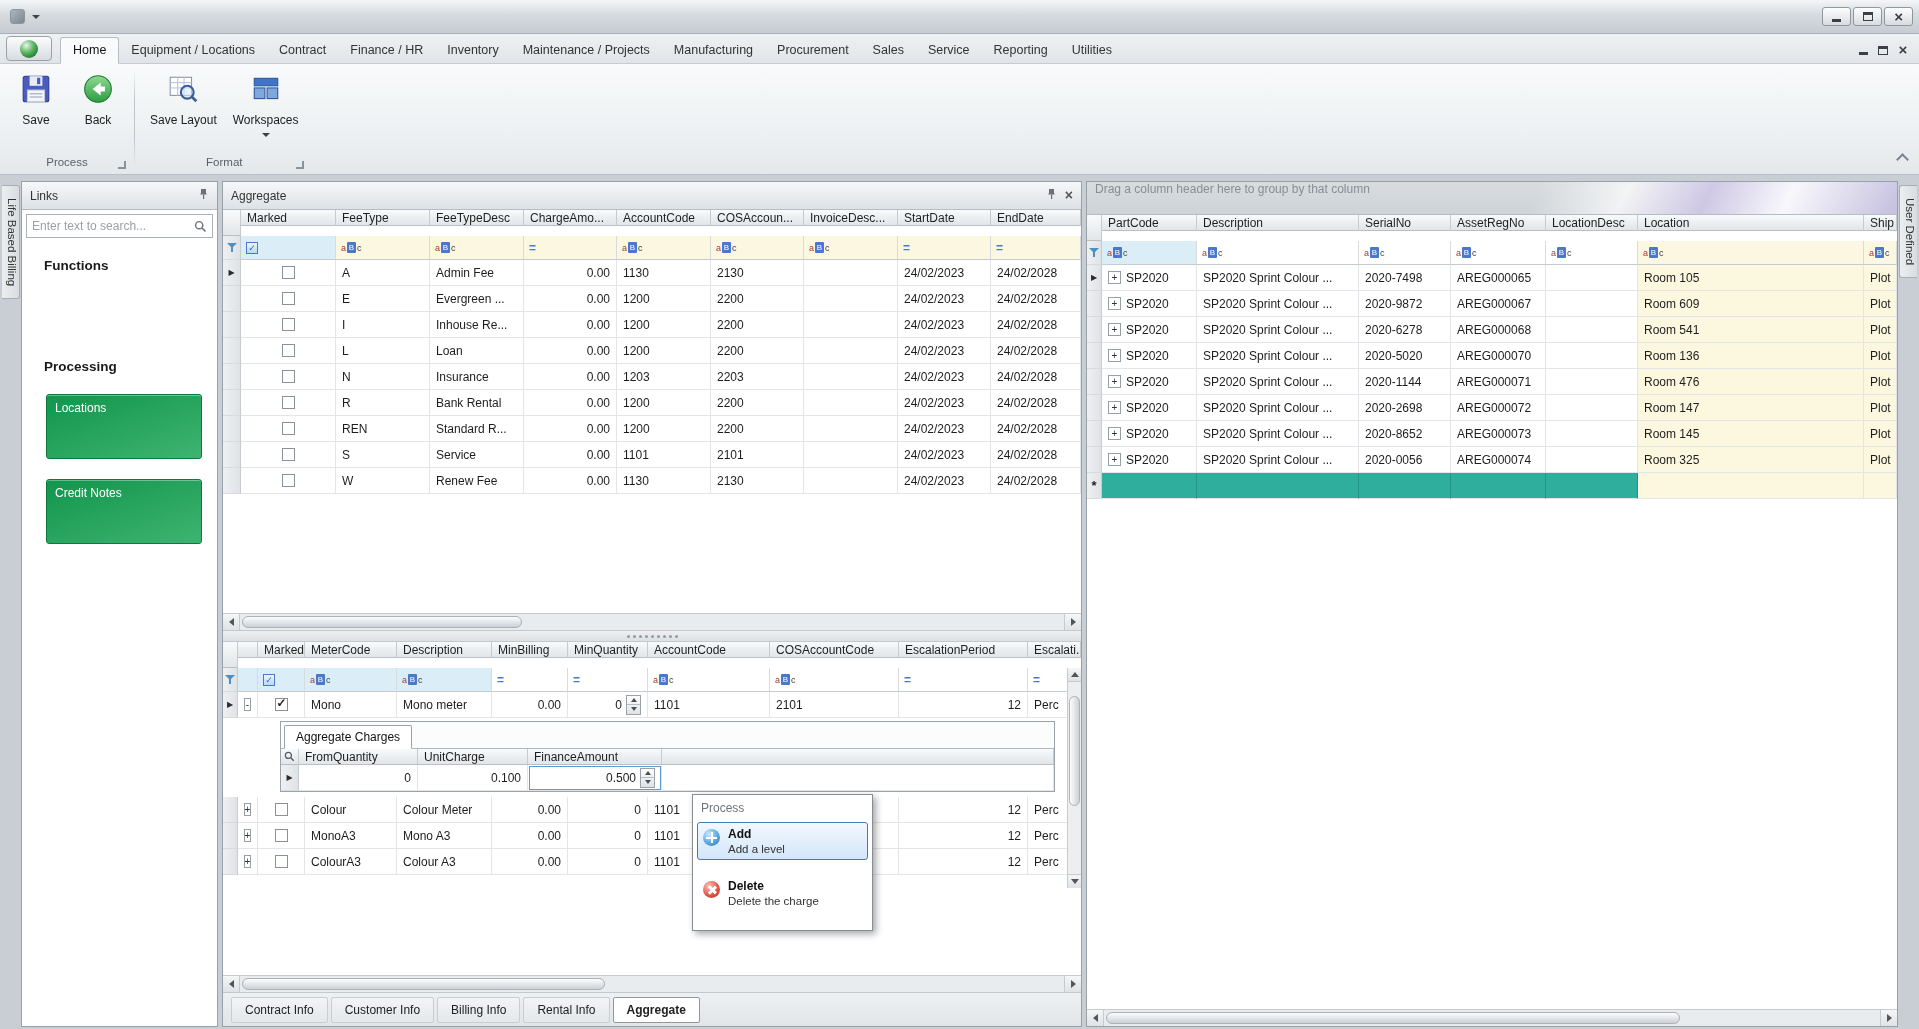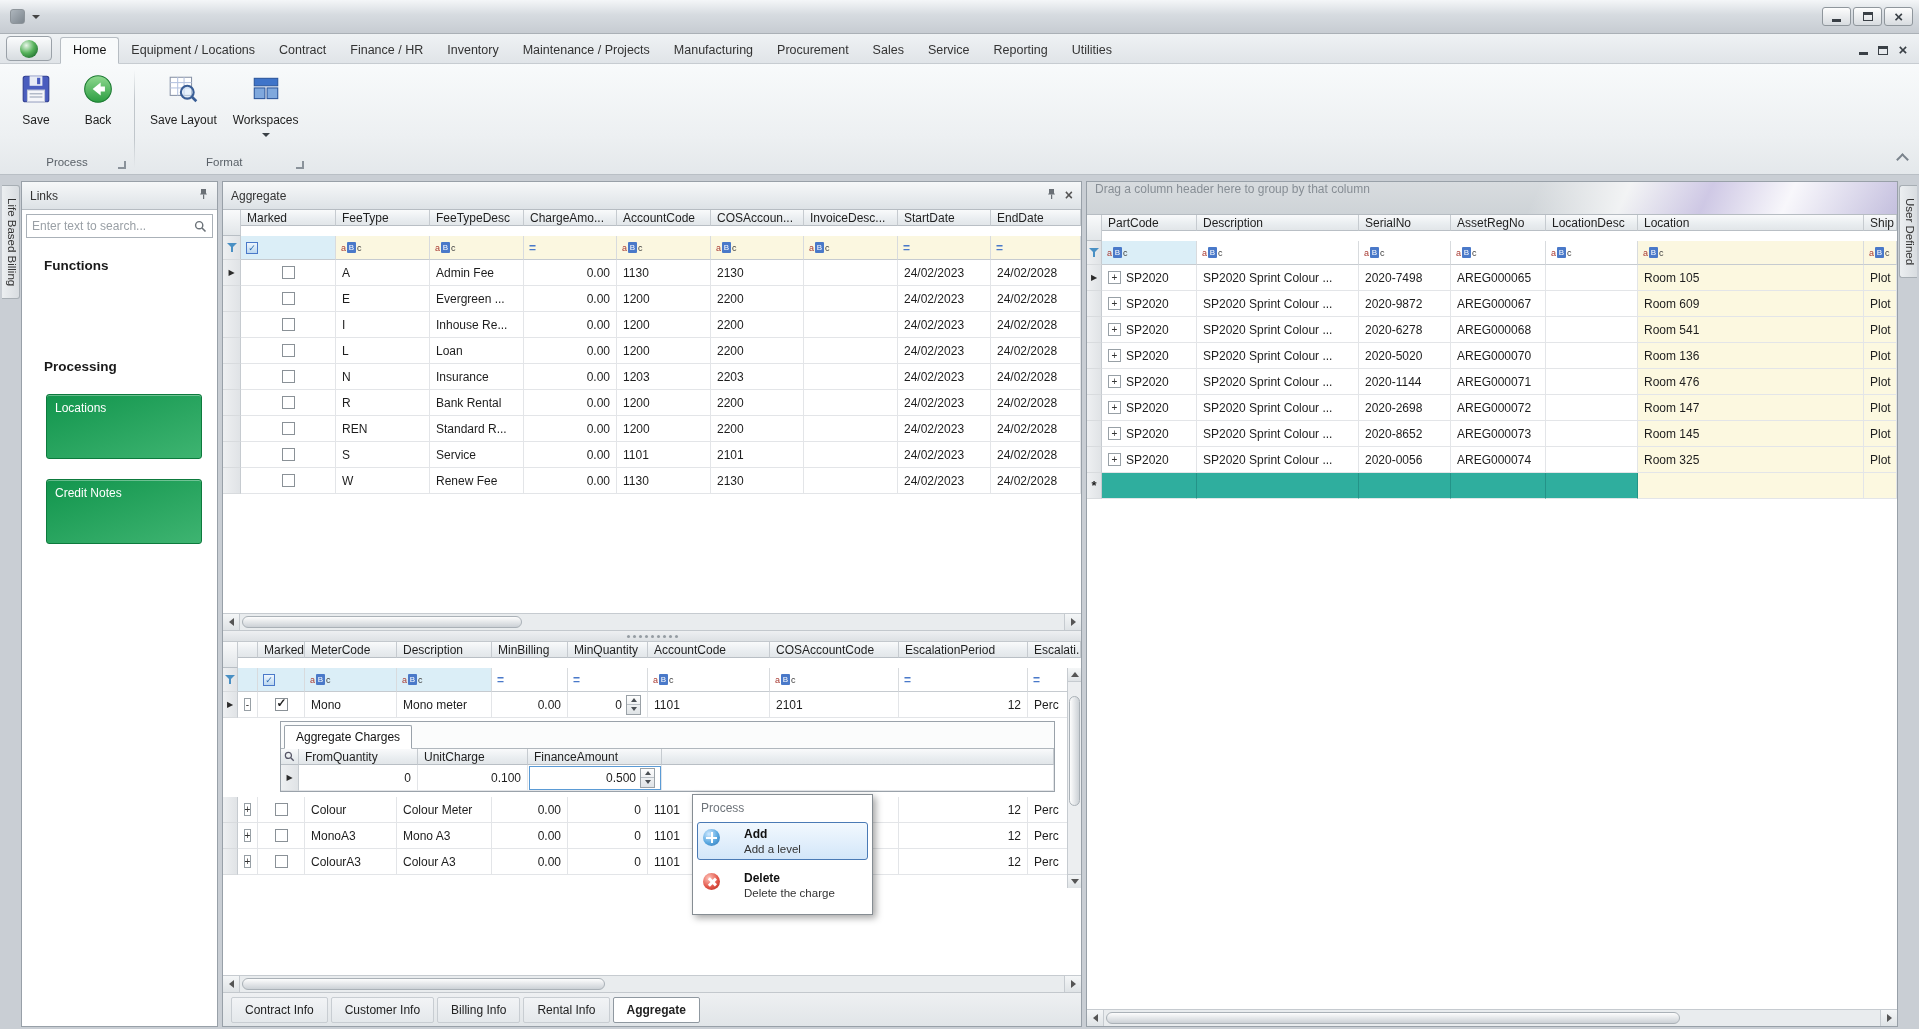--- a/index.html
+++ b/index.html
@@ -141,21 +141,21 @@
   .dtab{border:1px solid #9aa2aa;border-bottom:1px solid #fff;margin-bottom:-1px;background:#fff;padding:4px 11px;border-radius:2px 2px 0 0;font-size:12px;color:#111}
   .focuscell{outline:1px solid #5b9bd5;outline-offset:-2px}
   
   .btabs{height:34px;flex:0 0 34px;background:linear-gradient(#eef0f2,#e1e5e8);border-top:1px solid #c3c8cd;display:flex;align-items:center;gap:3px;padding:0 8px}
   .btab{padding:5px 13px;font-size:12px;color:#222;border:1px solid #c8cdd2;background:linear-gradient(#f2f4f6,#e4e8eb);border-radius:2px}
   .btab-true{background:#fff;border:1px solid #8f98a0;font-weight:bold}
 
   
   .ctxmenu{position:absolute;left:469px;top:612px;width:181px;background:#fff;border:1px solid #868d93;box-shadow:3px 3px 7px rgba(0,0,0,.35);padding:4px;z-index:50}
   .ctx-title{color:#6e747a;font-size:12px;padding:2px 4px 7px}
-  .ctx-item{display:flex;gap:24px;padding:4px 5px;border:1px solid transparent;border-radius:3px;align-items:flex-start;margin-bottom:6px}
+  .ctx-item{display:flex;gap:8px;padding:4px 5px;border:1px solid transparent;border-radius:3px;align-items:flex-start;margin-bottom:14px}
   .ctx-item.sel-true{border-color:#4a7ab5;background:linear-gradient(#f2f8fe,#d3e6f9)}
   .cicon{width:17px;height:17px;border-radius:50%;position:relative;flex:0 0 17px;margin-top:2px}
   .ic-add{background:radial-gradient(circle at 35% 30%,#cfe9ff,#58a7e0 55%,#2f6fae)}
   .ic-add::before{content:"";position:absolute;left:7.5px;top:3px;width:2.5px;height:11px;background:#fff}
   .ic-add::after{content:"";position:absolute;left:3px;top:7.5px;width:11px;height:2.5px;background:#fff}
   .ic-delete{background:radial-gradient(circle at 35% 30%,#ffc2b8,#e2574a 55%,#b1261a)}
   .ic-delete::before{content:"";position:absolute;left:7.5px;top:3.5px;width:2.5px;height:10px;background:#fff;transform:rotate(45deg)}
   .ic-delete::after{content:"";position:absolute;left:7.5px;top:3.5px;width:2.5px;height:10px;background:#fff;transform:rotate(-45deg)}
   .ctx-text{display:flex;flex-direction:column;gap:2px}
   .ctx-label{font-weight:bold;font-size:12px;color:#111}

